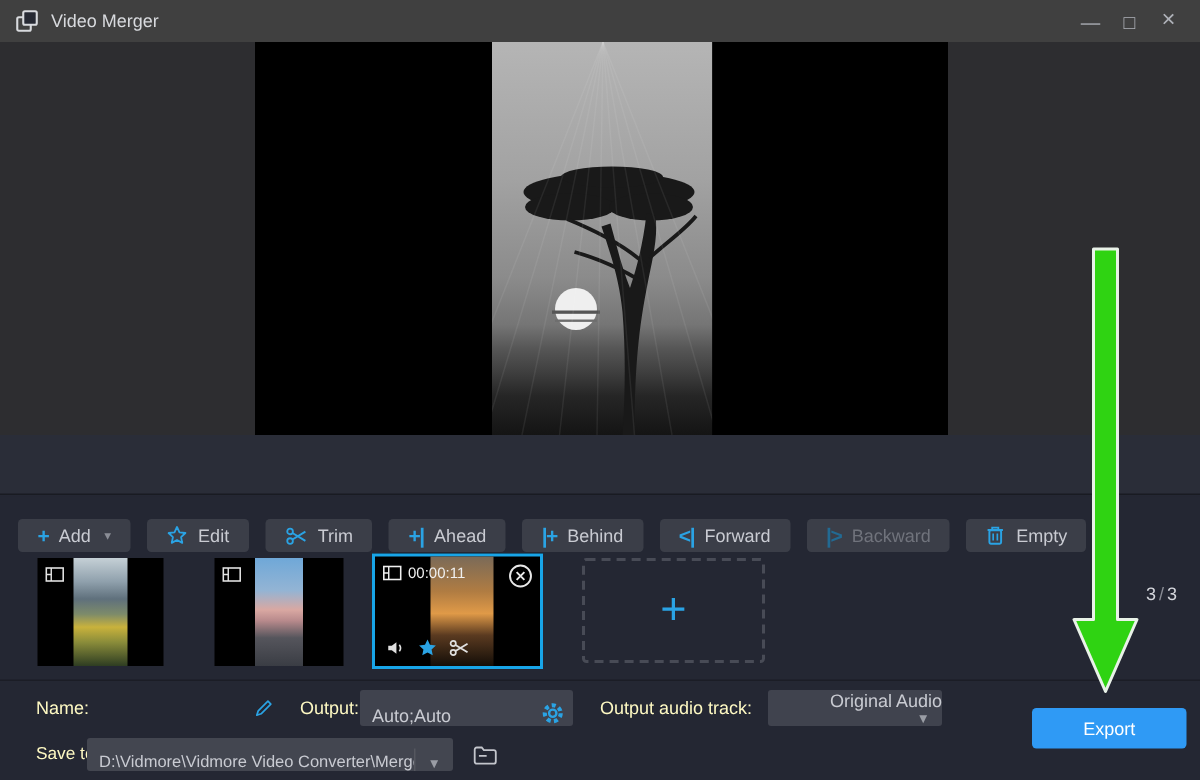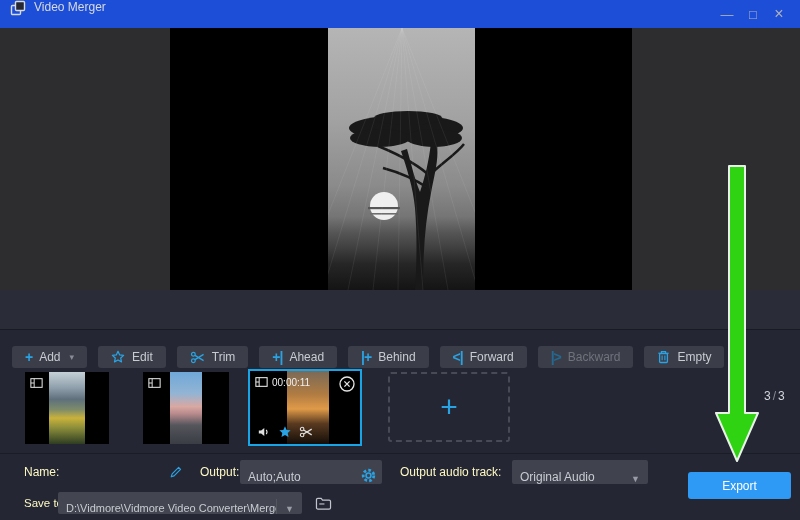--- a/index.html
+++ b/index.html
@@ -1,20 +1,20 @@
 <!DOCTYPE html>
 <html><head>
 <meta charset="utf-8">
 <style>
   * { margin:0; padding:0; box-sizing:border-box; }
   body { background:#111; font-family:"Liberation Sans", sans-serif; }
   #app { position:relative; width:800px; height:520px; background:#242733; overflow:hidden; color:#c9cbd2; }
 
   
-  .titlebar { position:absolute; left:0; top:0; width:800px; height:28px; background:#1d4ed8; display:flex; }
+  .titlebar { position:absolute; left:0; top:0; width:800px; height:28px; background:#404040; display:flex; align-items:center; }
   .title-icon { margin-left:10px; display:flex; }
   .title-text { margin-left:8px; font-size:12px; color:#d8dade; }
   .winctrls { position:absolute; right:8px; top:0; height:28px; display:flex; align-items:center; }
   .winbtn { width:26px; height:28px; display:flex; align-items:center; justify-content:center; color:#aeb1b8; font-size:13px; cursor:pointer; }
   .winbtn.close { font-size:16px; }
 
   
   .preview { position:absolute; left:0; top:28px; width:800px; height:262px; background:#2d2d30; }
   .video-black { position:absolute; left:170px; top:0; width:462px; height:262px; background:#000; }
   .video-content { position:absolute; left:158px; top:0; width:147px; height:262px; overflow:hidden; }
@@ -280,21 +280,21 @@
       <span class="ftext">Auto;Auto</span>
       <span class="iconbtn" style="position:static; padding-right:5px;">
         <svg width="17" height="17" viewBox="0 0 16 16">
             <circle cx="8" cy="8" r="5" fill="none" stroke="#2aa3e4" stroke-width="2.6" stroke-dasharray="2.5 2.05"></circle>
             <circle cx="8" cy="8" r="2.3" fill="none" stroke="#2aa3e4" stroke-width="1.5"></circle>
           </svg>
       </span>
     </div>
 
     <span class="lbl" style="left:400px; top:129px;">Output audio track:</span>
-    <div class="field" style="left:512px; top:129px; width:136px; height:24px;">
+    <div class="field" style="left:512px; top:129px; width:116px; height:24px;flex-direction:column;">
       <span class="ftext">Original Audio</span>
       <span class="fcaret">▼</span>
     </div>
 
     <span class="lbl" style="left:24px; top:160px; font-size:11.5px;">Save to:</span>
     <div class="field" style="left:58px; top:161px; width:244px; height:22px; background:#434650;">
       <span class="ftext" style="font-size:11px;">D:\Vidmore\Vidmore Video Converter\Merger</span>
       <span class="fdiv"></span>
       <span class="fcaret">▼</span>
     </div>

